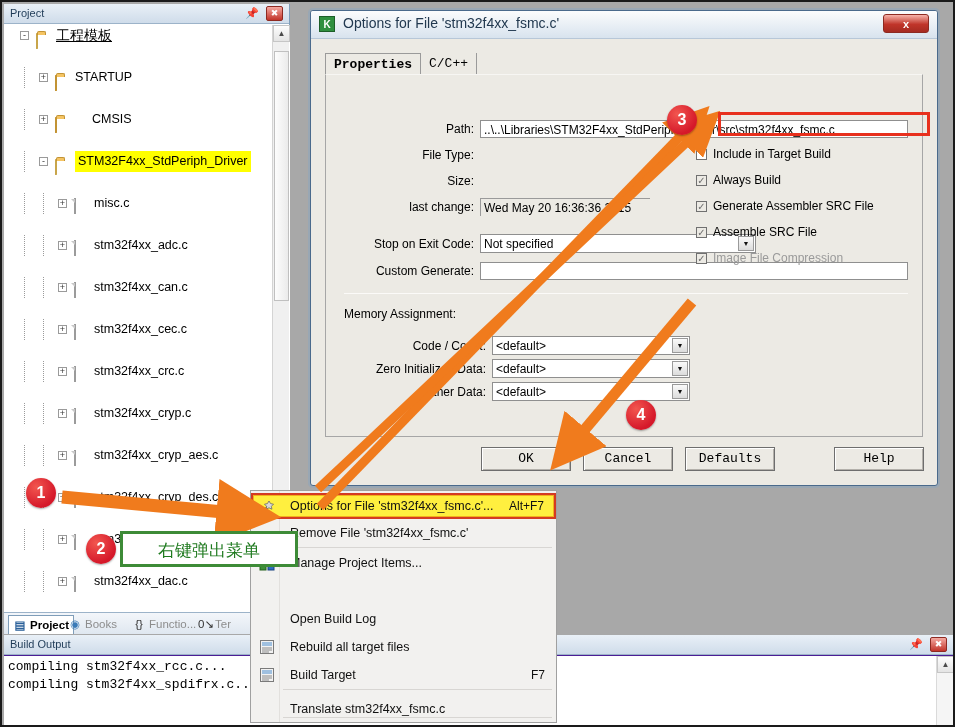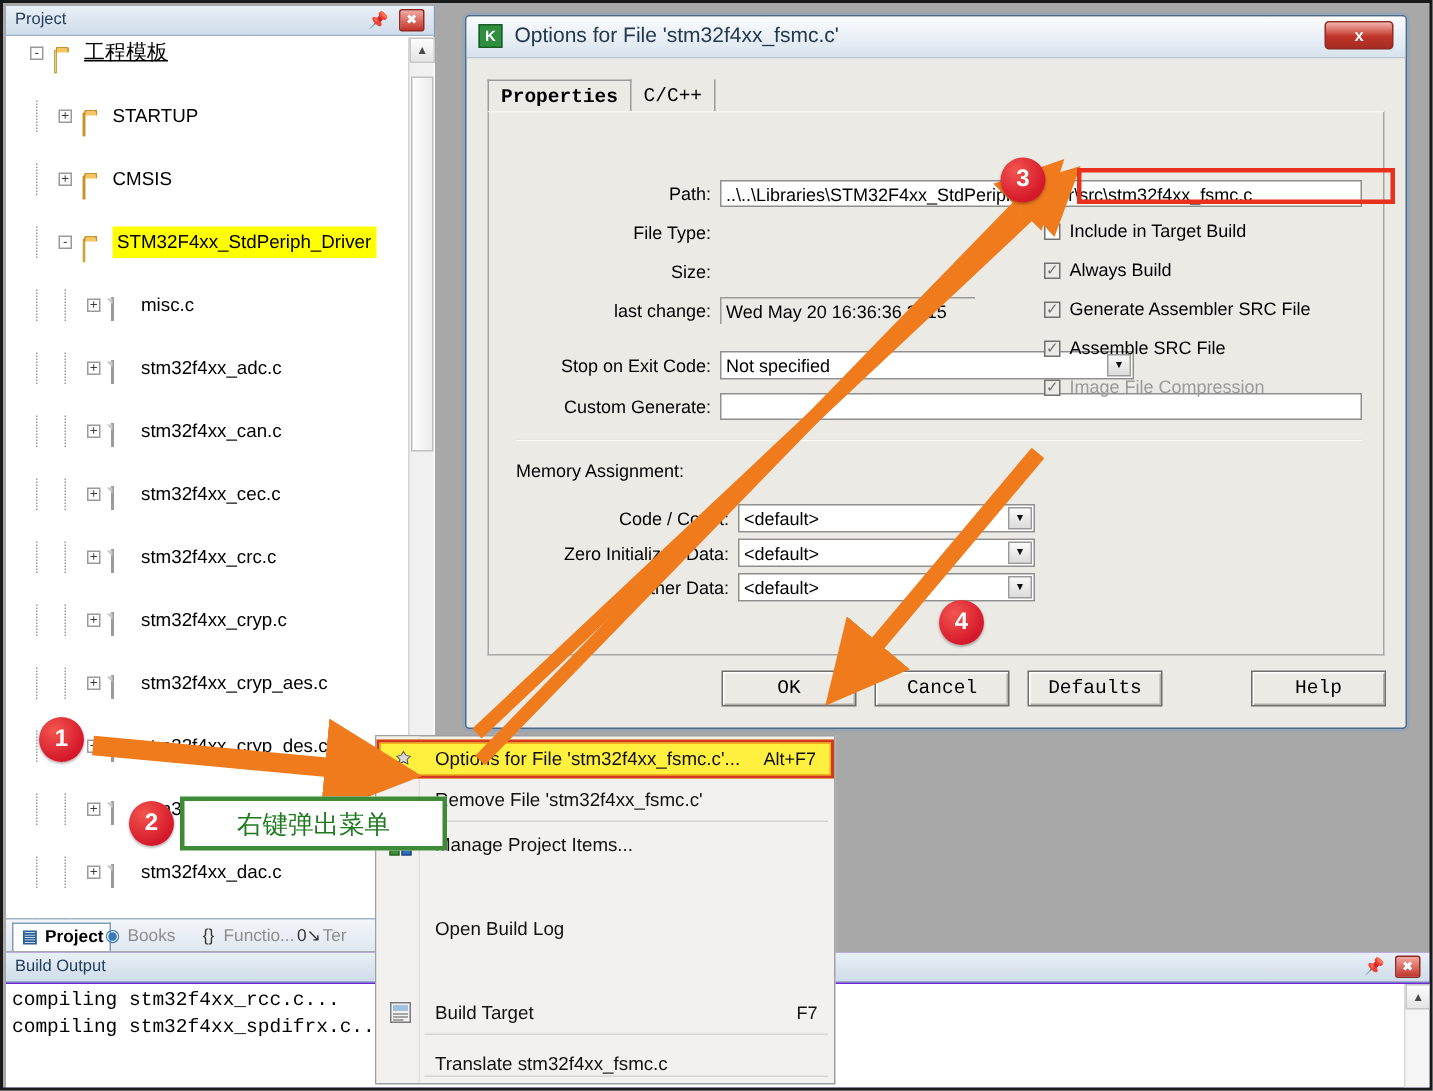--- a/index.html
+++ b/index.html
@@ -149,21 +149,21 @@
     font-size:11.5px;
     color:#2b2b2b;
   }
   .ptab { position:absolute; top:2px; height:19px; line-height:18px; padding:0 4px; white-space:nowrap;}
   .ptab.active { background:#fff; border:1px solid #7f9db9; border-bottom:none; font-weight:bold; color:#000;}
   .ptab.dim { color:#8d8d8d; }
 
   
   #build-panel {
     position:absolute; left:2px; top:633px; width:949px; height:90px;
-    background:#6d28d9;
+    background:#4c1d95;
   }
   #build-title {
     position:relative; height:20px;
     background:linear-gradient(to bottom,#e9f0f7,#cfdcea);
     border-bottom:1px solid #9cb3c9;
     font-size:11px; color:#1f3b57; padding:3px 0 0 6px;
   }
   #build-title .pin { position:absolute; right:30px; top:3px; font-size:11px; color:#22425f;}
   #build-title .closebox {
     position:absolute; right:6px; top:2px; width:17px; height:15px;
@@ -347,21 +347,21 @@
           <div class="trow" style="top: 21px;">
             <span class="dotline" style="left: 20px;"></span>
             <span class="expander" style="left: 35px;">+</span>
             <span class="ico" style="left: 51px; top: 6px;"><span class="folder"></span></span>
             <span class="lbl" style="left: 71px;">STARTUP</span>
           </div>
           <div class="trow" style="top: 42px;">
             <span class="dotline" style="left: 20px;"></span>
             <span class="expander" style="left: 35px;">+</span>
             <span class="ico" style="left: 51px; top: 6px;"><span class="folder"></span></span>
-            <span class="lbl" style="left: 71px; text-align: center;">CMSIS</span>
+            <span class="lbl" style="left: 88px; text-align: center;">CMSIS</span>
           </div>
           <div class="trow hl" style="top: 63px;">
             <span class="dotline" style="left: 20px;"></span>
             <span class="expander" style="left: 35px;">-</span>
             <span class="ico" style="left: 51px; top: 6px;"><span class="folder open"></span></span>
             <span class="lbl" style="left: 71px; background: rgb(255, 255, 0); padding: 0px 3px;">STM32F4xx_StdPeriph_Driver</span>
           </div>
           <div class="trow" style="top: 84px;">
             <span class="dotline" style="left: 20px;"></span>
             <span class="dotline" style="left: 39px;"></span>
@@ -580,20 +580,28 @@
         <span class="micon"><svg width="16" height="16" viewBox="0 0 16 16">
             <rect x="5" y="1" width="6" height="6" fill="#cf3b2e" stroke="#8d241a"></rect>
             <rect x="1" y="9" width="6" height="6" fill="#3e8f3a" stroke="#24631f"></rect>
             <rect x="9" y="9" width="6" height="6" fill="#2e6dbf" stroke="#1b4580"></rect>
           </svg></span>
         <span class="mtext">Manage Project Items...</span>
       </div>
       <div class="mi" style="top: 116px;">
         <span class="mtext">Open Build Log</span>
       </div>
+      <div class="mi" style="top: 144px;">
+        <span class="micon"><svg width="16" height="16" viewBox="0 0 16 16">
+            <rect x="1.5" y="1.5" width="13" height="13" fill="#f2f2f2" stroke="#7a7a7a"></rect>
+            <rect x="3" y="3" width="10" height="4" fill="#9fc0e0"></rect>
+            <path d="M3 9h10M3 11h10M3 13h7" stroke="#8a8a8a" stroke-width="1"></path>
+          </svg></span>
+        <span class="mtext">Rebuild all target files</span>
+      </div>
       <div class="mi" style="top: 172px;">
         <span class="micon"><svg width="16" height="16" viewBox="0 0 16 16">
             <rect x="1.5" y="1.5" width="13" height="13" fill="#f2f2f2" stroke="#7a7a7a"></rect>
             <rect x="3" y="3" width="10" height="4" fill="#9fc0e0"></rect>
             <path d="M3 9h10M3 11h10M3 13h7" stroke="#8a8a8a" stroke-width="1"></path>
           </svg></span>
         <span class="mtext">Build Target</span>
         <span class="maccel">F7</span>
       </div>
       <div class="mi" style="top: 206px;">

